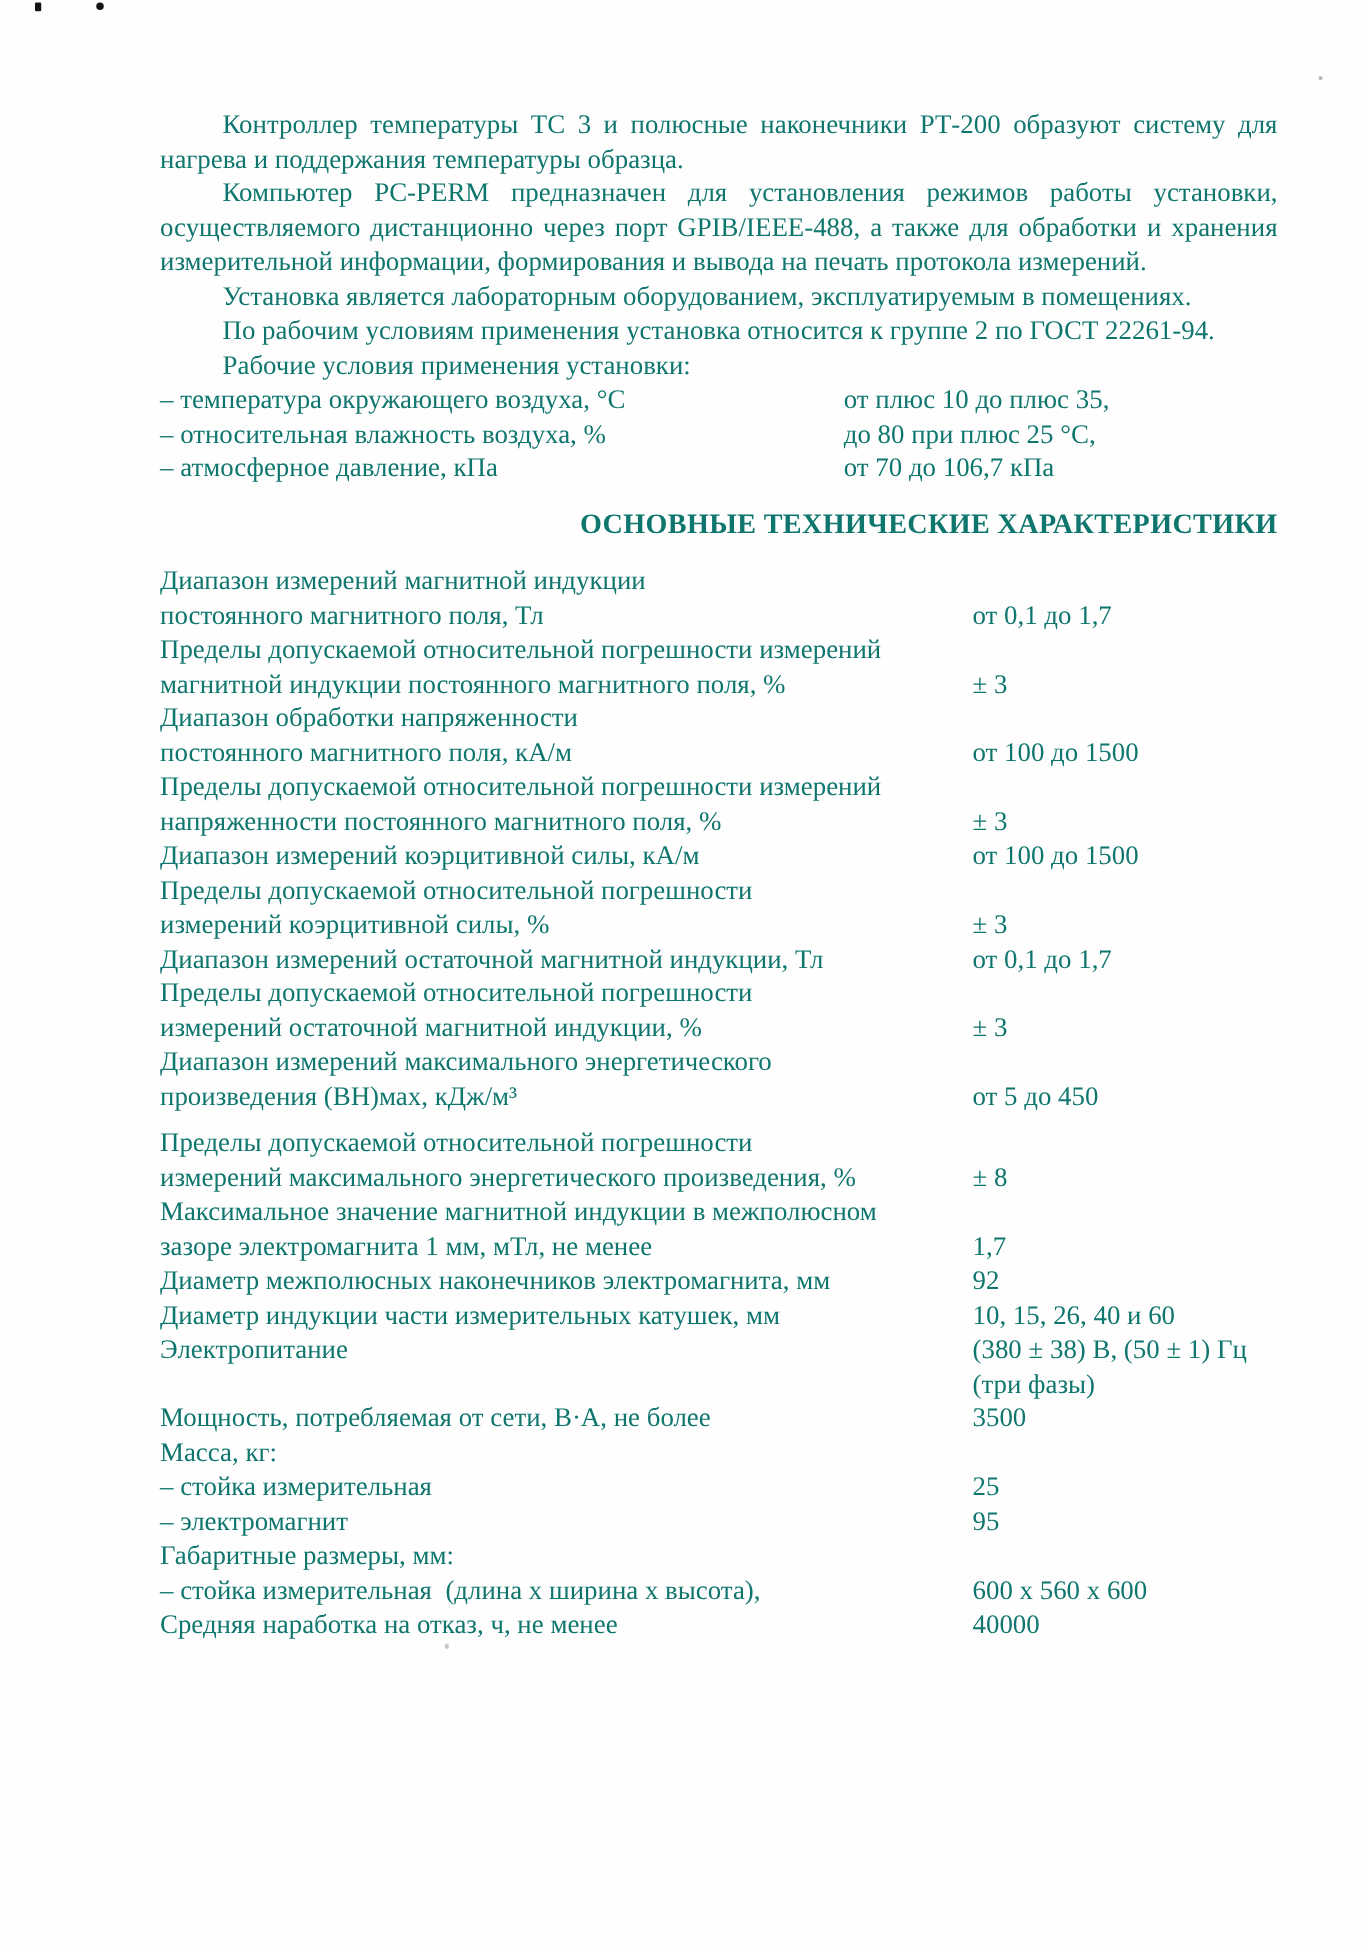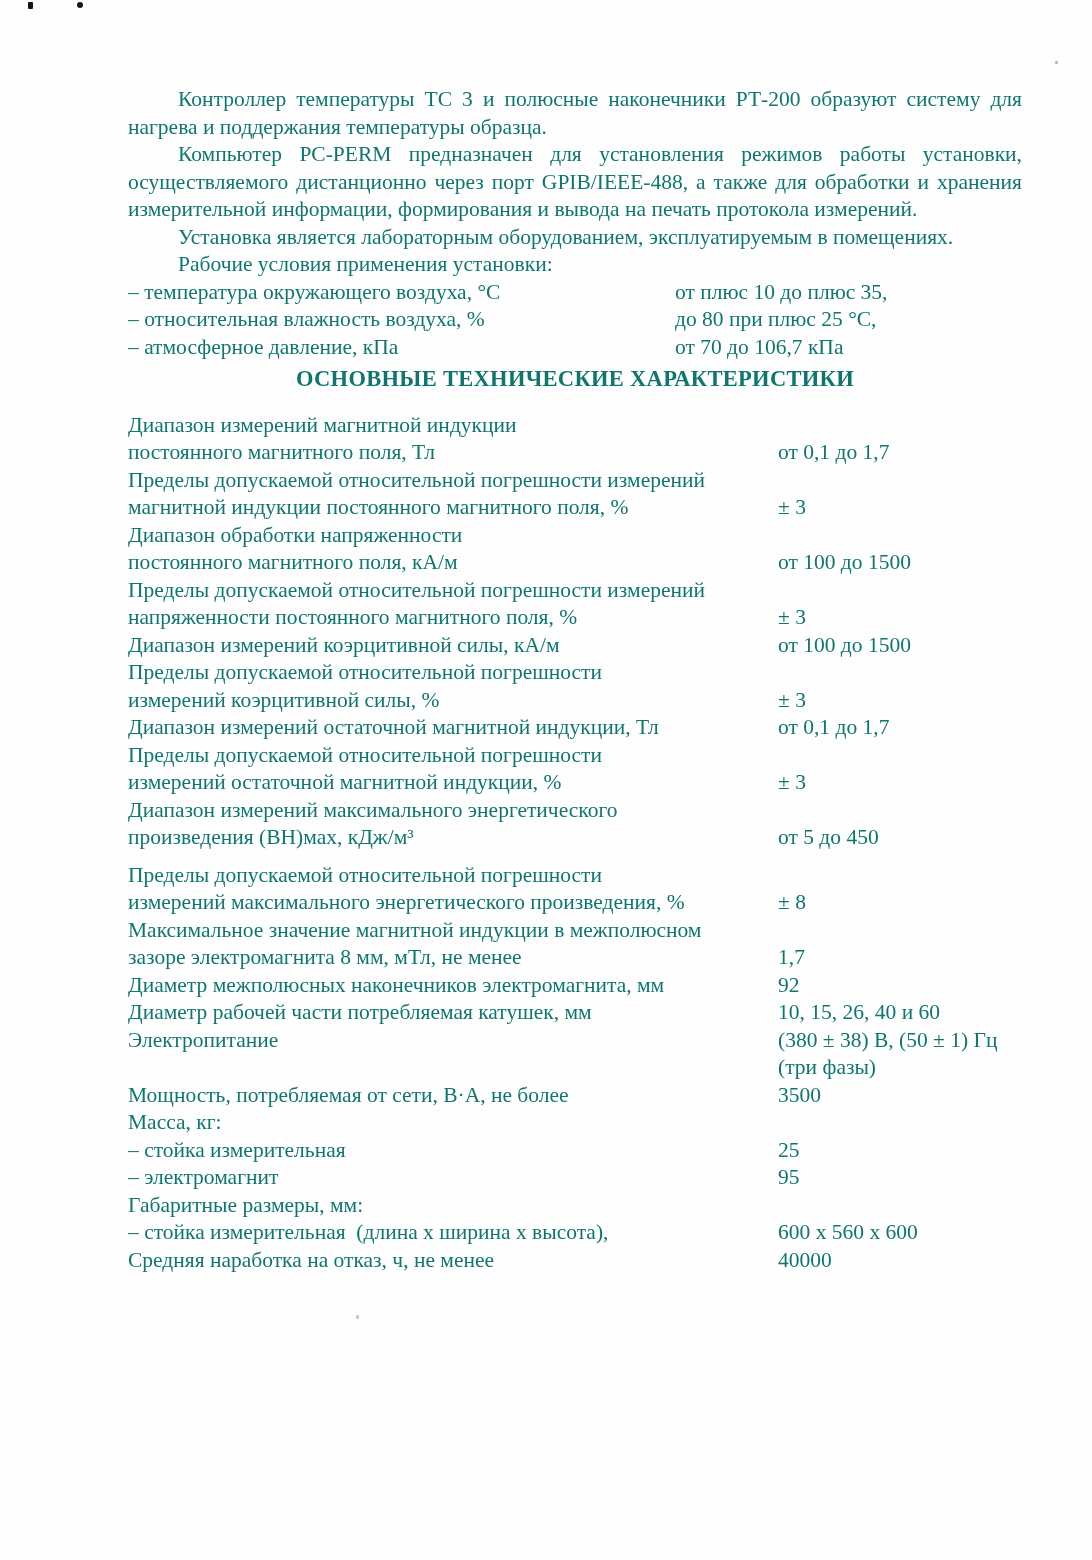--- a/index.html
+++ b/index.html
@@ -27,22 +27,22 @@
     text-align: justify;
     text-indent: 50px;
     white-space: normal;
   }
   .cond-row {
     display: grid;
     grid-template-columns: 547px max-content;
     align-items: start;
   }
   .section-title {
-    margin: 4px 0 19px 0;
-    text-align: center;
+    margin: 16px 0 19px 0;
+    text-align: right;
     font-weight: bold;
     font-size: 22.5px;
     letter-spacing: 0.3px;
     white-space: pre-wrap;
   }
   .spec-row {
     display: grid;
     grid-template-columns: 650px max-content;
     align-items: end;
   }
@@ -65,20 +65,21 @@
   <span class="speck speck-1"></span>
   <span class="speck speck-2"></span>
   <span class="speck speck-3"></span>
   <span class="speck speck-4"></span>
 
   <div class="content">
 
     <p class="para">Контроллер температуры ТС 3 и  полюсные наконечники РТ-200 образуют систему для нагрева и поддержания температуры образца.</p>
     <p class="para">Компьютер PC-PERM предназначен для установления режимов работы установки, осуществляемого  дистанционно через порт GPIB/IEEE-488, а также для обработки и хранения измерительной информации, формирования и вывода на печать протокола измерений.</p>
     <p class="para">Установка является лабораторным оборудованием, эксплуатируемым в помещениях.</p>
+    <p class="para">По рабочим условиям применения установка относится к группе 2 по ГОСТ 22261-94.</p>
     <p class="para">Рабочие условия применения установки:</p>
 
     <div class="cond-row">
       <span class="cell-label">– температура окружающего воздуха, °С</span>
       <span class="cell-value">от плюс 10 до плюс 35,</span>
     </div>
     <div class="cond-row">
       <span class="cell-label">– относительная влажность воздуха, %</span>
       <span class="cell-value">до 80 при плюс 25 °С,</span>
     </div>
@@ -132,29 +133,29 @@
 произведения (ВН)мах, кДж/м³</span>
       <span class="cell-value">от 5 до 450</span>
     </div>
     <div class="spec-row gap-before">
       <span class="cell-label">Пределы допускаемой относительной погрешности
 измерений максимального энергетического произведения, %</span>
       <span class="cell-value">± 8</span>
     </div>
     <div class="spec-row">
       <span class="cell-label">Максимальное значение магнитной индукции в межполюсном
-зазоре электромагнита 8 мм, мТл, не менее</span>
+зазоре электромагнита 1 мм, мТл, не менее</span>
       <span class="cell-value">1,7</span>
     </div>
     <div class="spec-row">
       <span class="cell-label">Диаметр межполюсных наконечников электромагнита, мм</span>
       <span class="cell-value">92</span>
     </div>
     <div class="spec-row">
-      <span class="cell-label">Диаметр рабочей части потребляемая катушек, мм</span>
+      <span class="cell-label">Диаметр индукции части измерительных катушек, мм</span>
       <span class="cell-value">10, 15, 26, 40 и 60</span>
     </div>
     <div class="spec-row align-start">
       <span class="cell-label">Электропитание</span>
       <span class="cell-value value-center">(380 ± 38) В, (50 ± 1) Гц
 (три фазы)</span>
     </div>
     <div class="spec-row">
       <span class="cell-label">Мощность, потребляемая от сети, В·А, не более</span>
       <span class="cell-value">3500</span>

